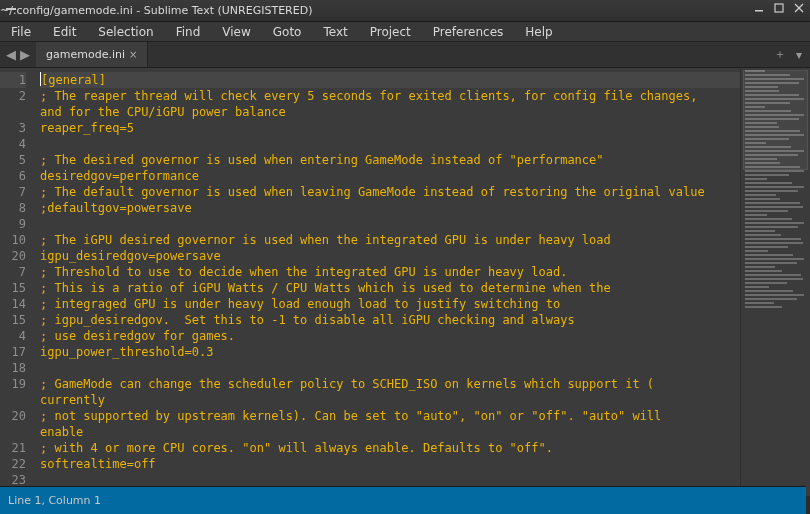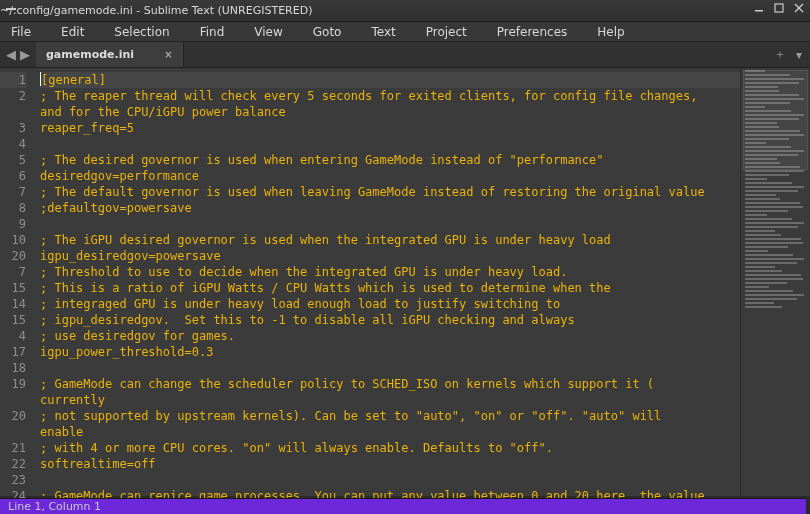--- a/index.html
+++ b/index.html
@@ -33,21 +33,21 @@
   }
   .wicon { width: 10px; height: 10px; display:inline-block; }
 
   
   .menubar {
     height: 20px;
     background: #383838;
     border-bottom: 1px solid #222;
     display: flex; align-items: center;
     padding: 0 4px;
-    gap: 16px;
+    gap: 8px;
   }
   .menu-item {
     padding: 2px 7px;
     color: #d8d8d8;
     font-size: 12px;
     cursor: default;
   }
 
   
   .tabrow {
@@ -59,24 +59,23 @@
   .navbtns {
     display: flex; align-items: center; gap: 4px;
     padding: 0 6px;
   }
   .navbtn { color: #999; font-size: 13px; cursor: default; }
   .tab {
     display: flex; align-items: center;
     background: #3d3d3d;
     padding: 0 10px;
     border-right: 1px solid #222;
-    gap: 30px;
+    gap: 4px;
     color: #ddd;
     font-size: 11px;
-    font-weight: bold;
   }
   .tab-close { color: #aaa; font-size: 10px; cursor: default; }
   .tabrow-right {
     margin-left: auto;
     display: flex; align-items: center;
     padding: 0 8px; gap: 10px;
     color: #999;
   }
 
   
@@ -127,22 +126,22 @@
   .miniline {
     height: 2px;
     margin: 2px 4px;
     background: #6b6b6b;
   }
 
   
   .statusbar {
     position: absolute;
     left: 0; right: 4px; bottom: 0;
-    height: 16px;
-    background: #6d28d9;
+    height: 28px;
+    background: #0369a1;
     border-top: 1px solid #1a1a1a;
     display: flex; align-items: center;
     font-size: 11px;
     color: #c8c8c8;
     padding: 0 8px;
     justify-content: space-between;
   }
   .status-right { display: flex; gap: 18px; }
 </style>
 </head>

